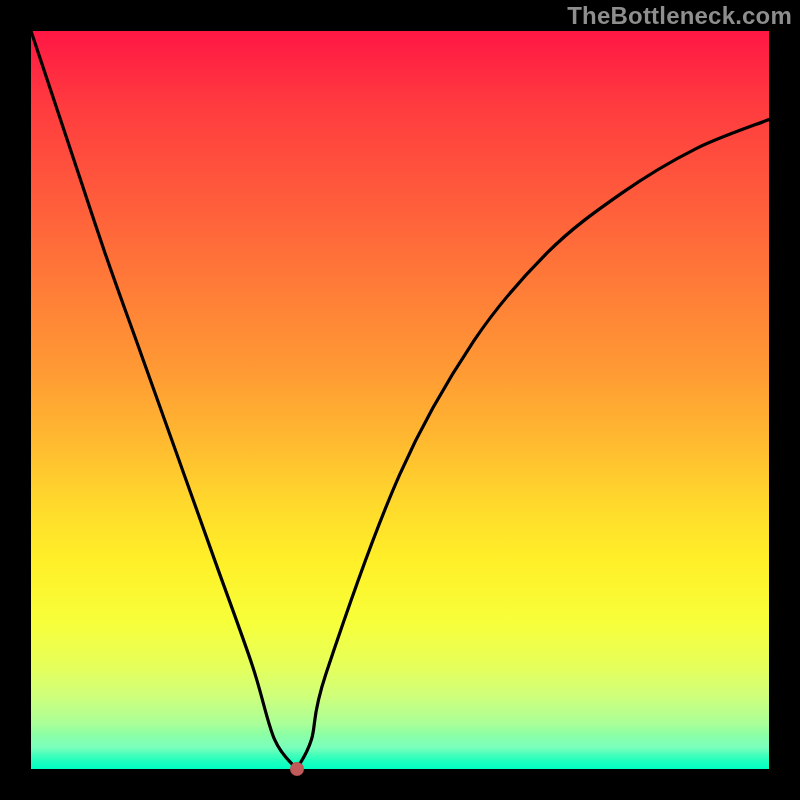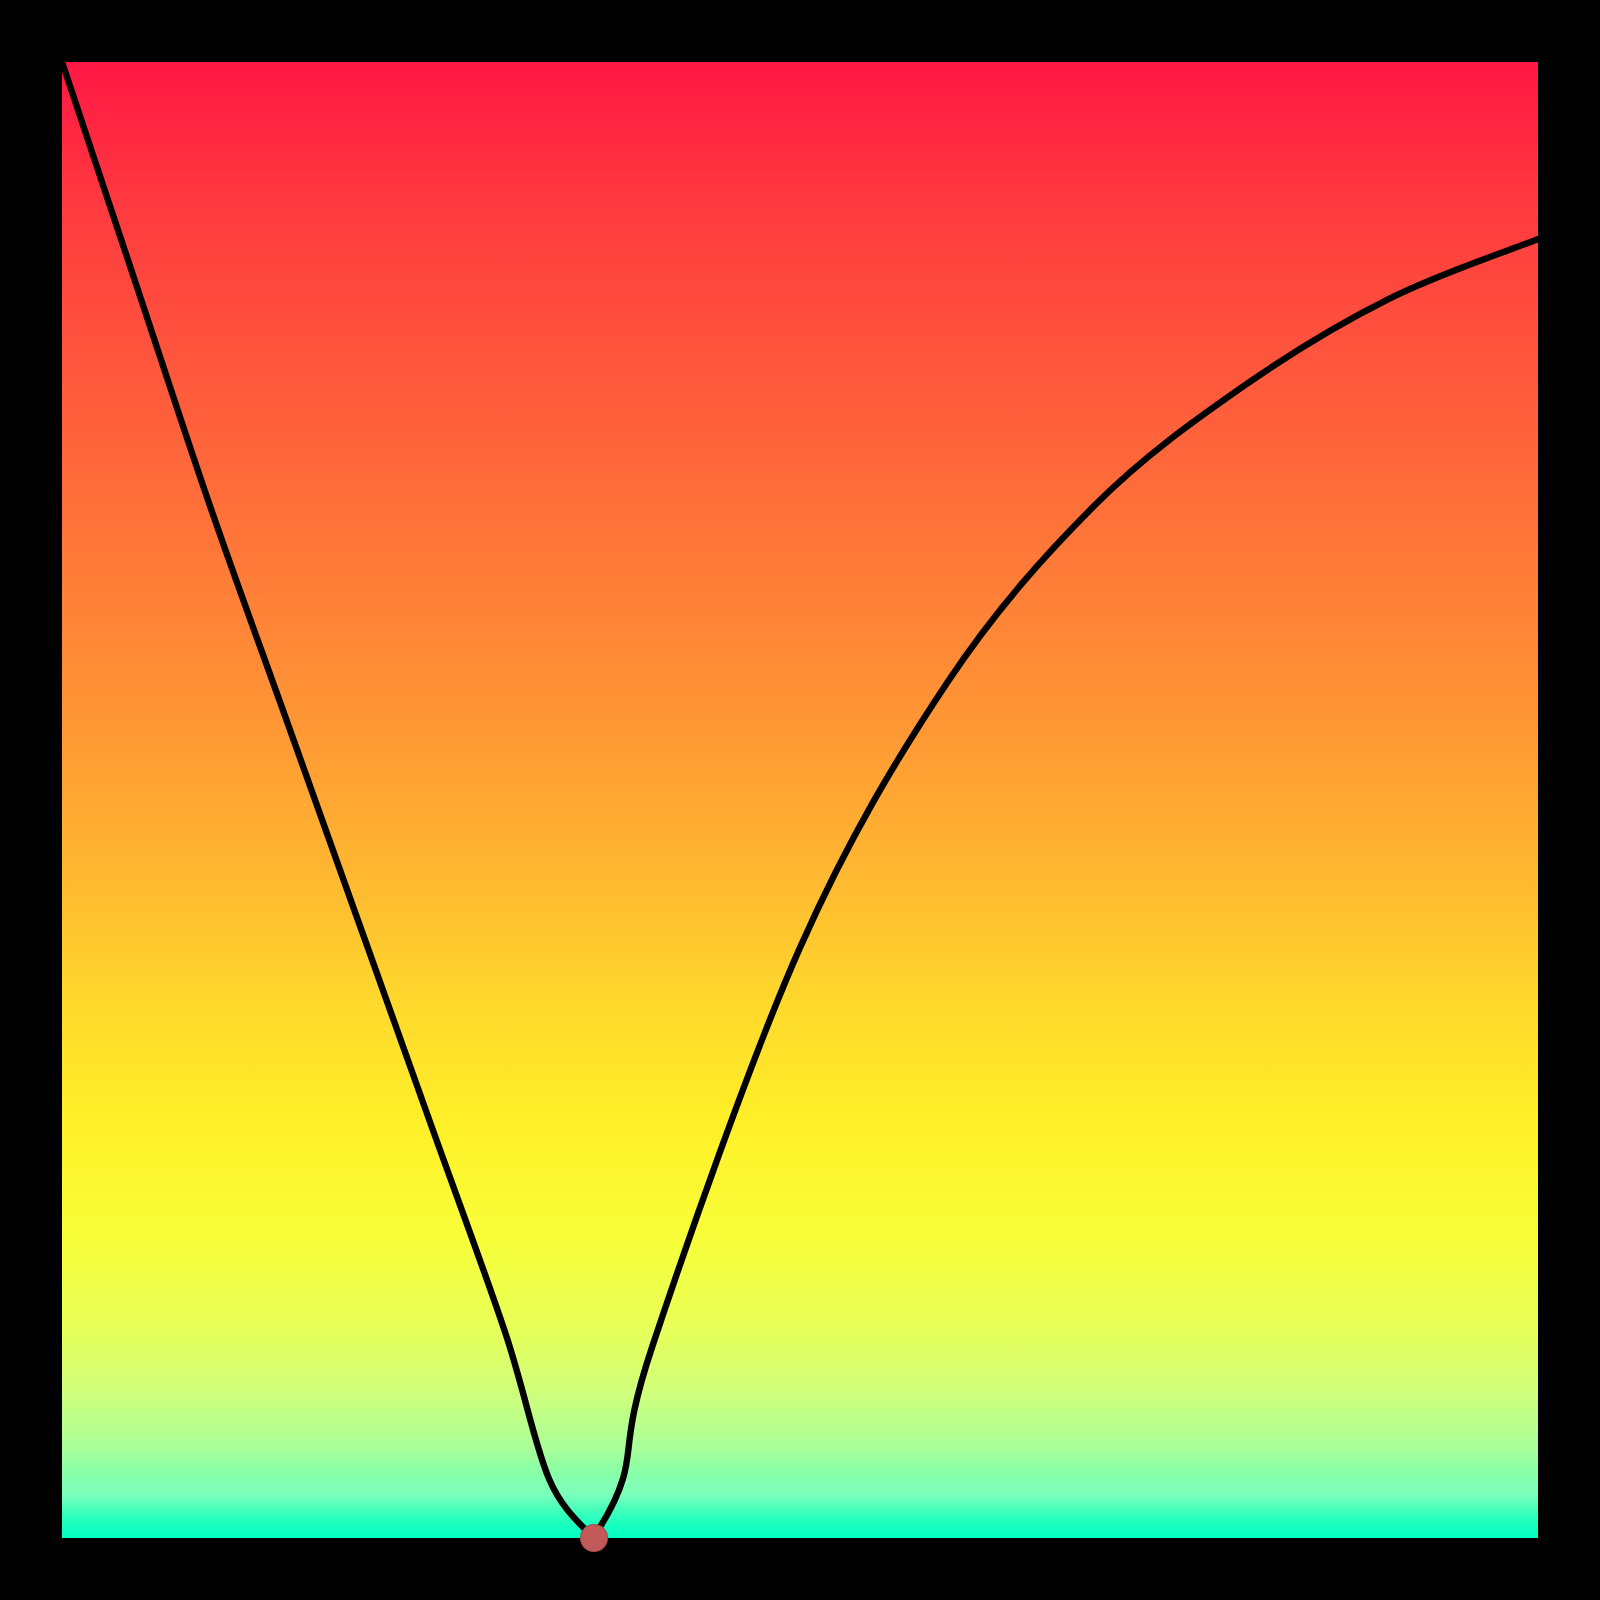--- a/index.html
+++ b/index.html
@@ -51,20 +51,21 @@
     background:#c35a5a;
     transform:translate(-50%,-50%);
     box-shadow:0 0 0 0.5px rgba(0,0,0,0.15) inset;
   }
 </style>
 </head>
 <body>
 
 <div class="stage">
 
+  <div class="watermark">TheBottleneck.com</div>
 
   <div class="plot">
     <div class="gradient"></div>
     <div class="bottom-glow"></div>
 
     <svg class="curve" viewBox="0 0 738 738" preserveAspectRatio="none">
       <path id="curve-path" d="M 0 0 C 6.1499999999999995 18.450000000000006, 24.6 73.80000000000004, 36.9 110.70000000000005 C 49.199999999999996 147.60000000000005, 61.49999999999999 185.73, 73.8 221.39999999999998 C 86.1 257.06999999999994, 98.4 290.28, 110.7 324.71999999999997 C 123 359.15999999999997, 135.29999999999998 393.6, 147.6 428.04 C 159.9 462.48, 172.2 496.92, 184.5 531.36 C 196.8 565.8, 211.56 605.16, 221.4 634.68 C 231.24 664.1999999999999, 236.16000000000003 691.26, 243.54000000000002 708.48 C 250.92000000000002 725.7, 261.99 733.08, 265.68 738 C 268.14 733.08, 275.52 724.47, 280.44 708.48 C 285.36 692.49, 280.44 686.3399999999999, 295.2 642.06 C 309.96 597.78, 344.4 498.15, 369 442.8 C 393.6 387.45000000000005, 418.2 346.86, 442.8 309.96000000000004 C 467.40000000000003 273.06000000000006, 492 245.99999999999997, 516.6 221.39999999999998 C 541.2 196.79999999999998, 565.8 179.58, 590.4 162.36 C 615 145.14000000000001, 639.6 130.38000000000005, 664.2 118.08000000000004 C 688.8000000000001 105.78000000000003, 725.7 93.47999999999996, 738 88.55999999999995" fill="none" stroke="#000" stroke-width="3.2" stroke-linecap="round" stroke-linejoin="round"></path>
     </svg>
 
     <div class="marker" id="min-marker" style="left: 265.68px; top: 738px;"></div>

